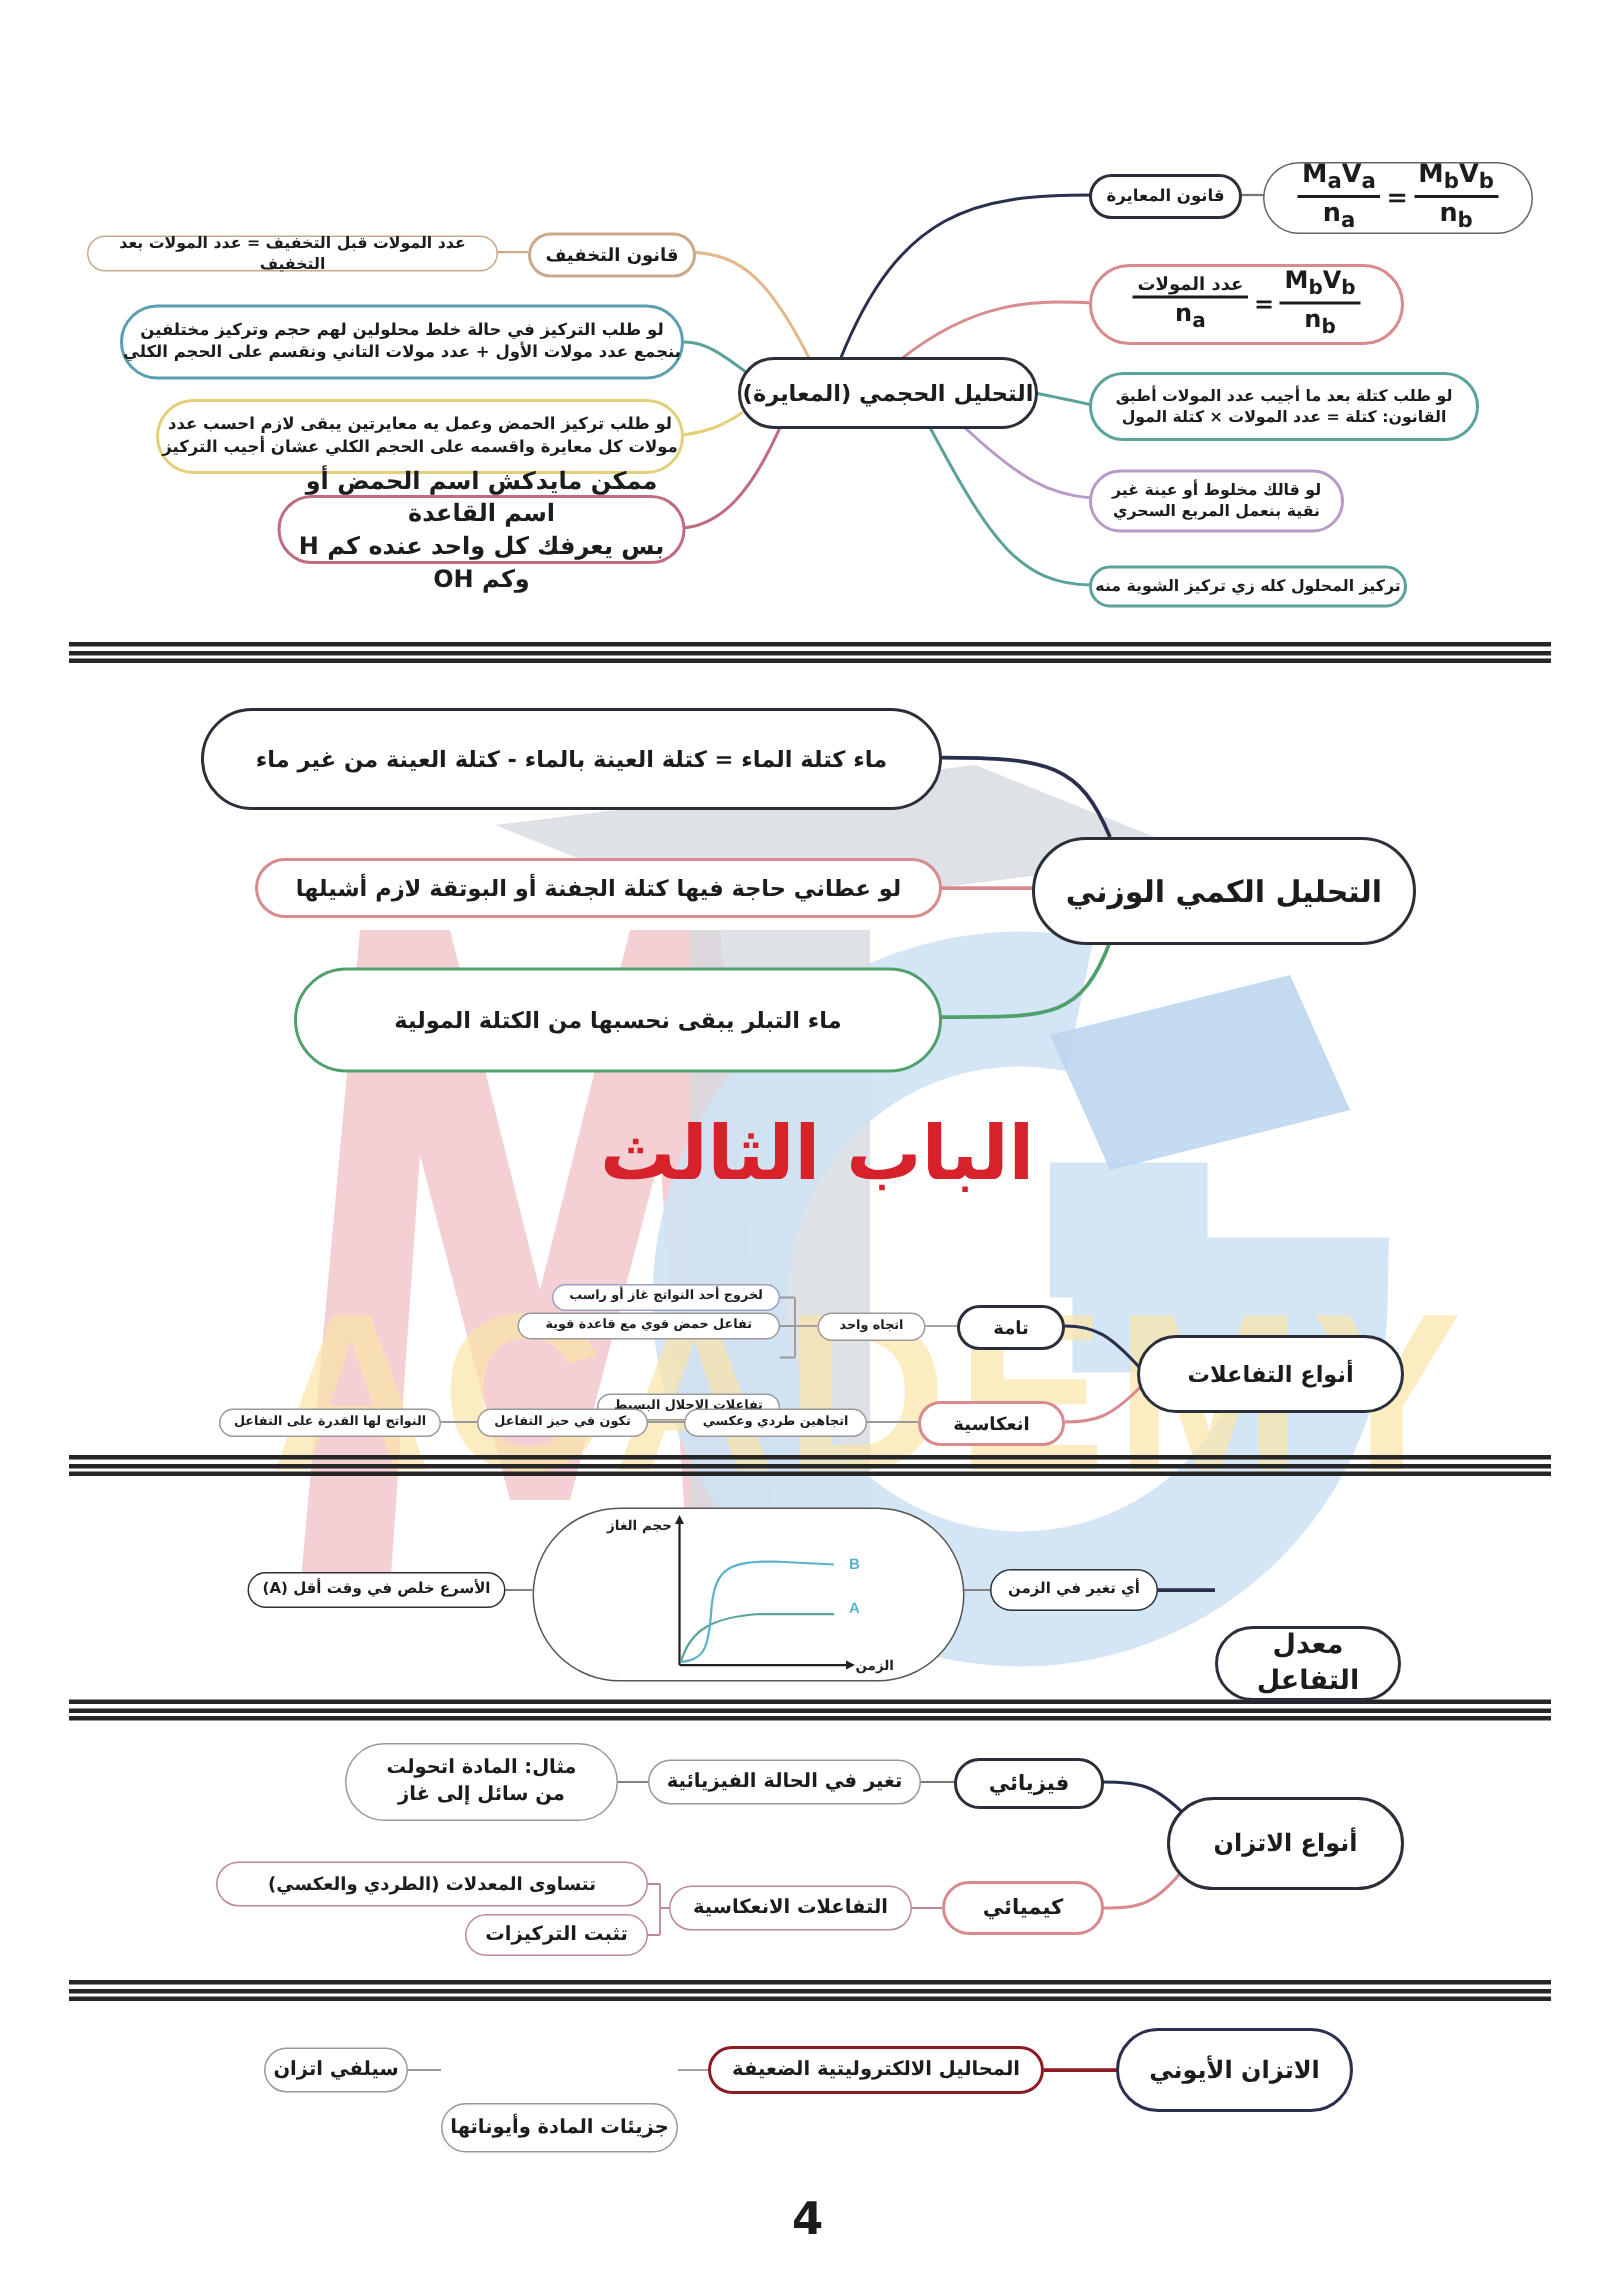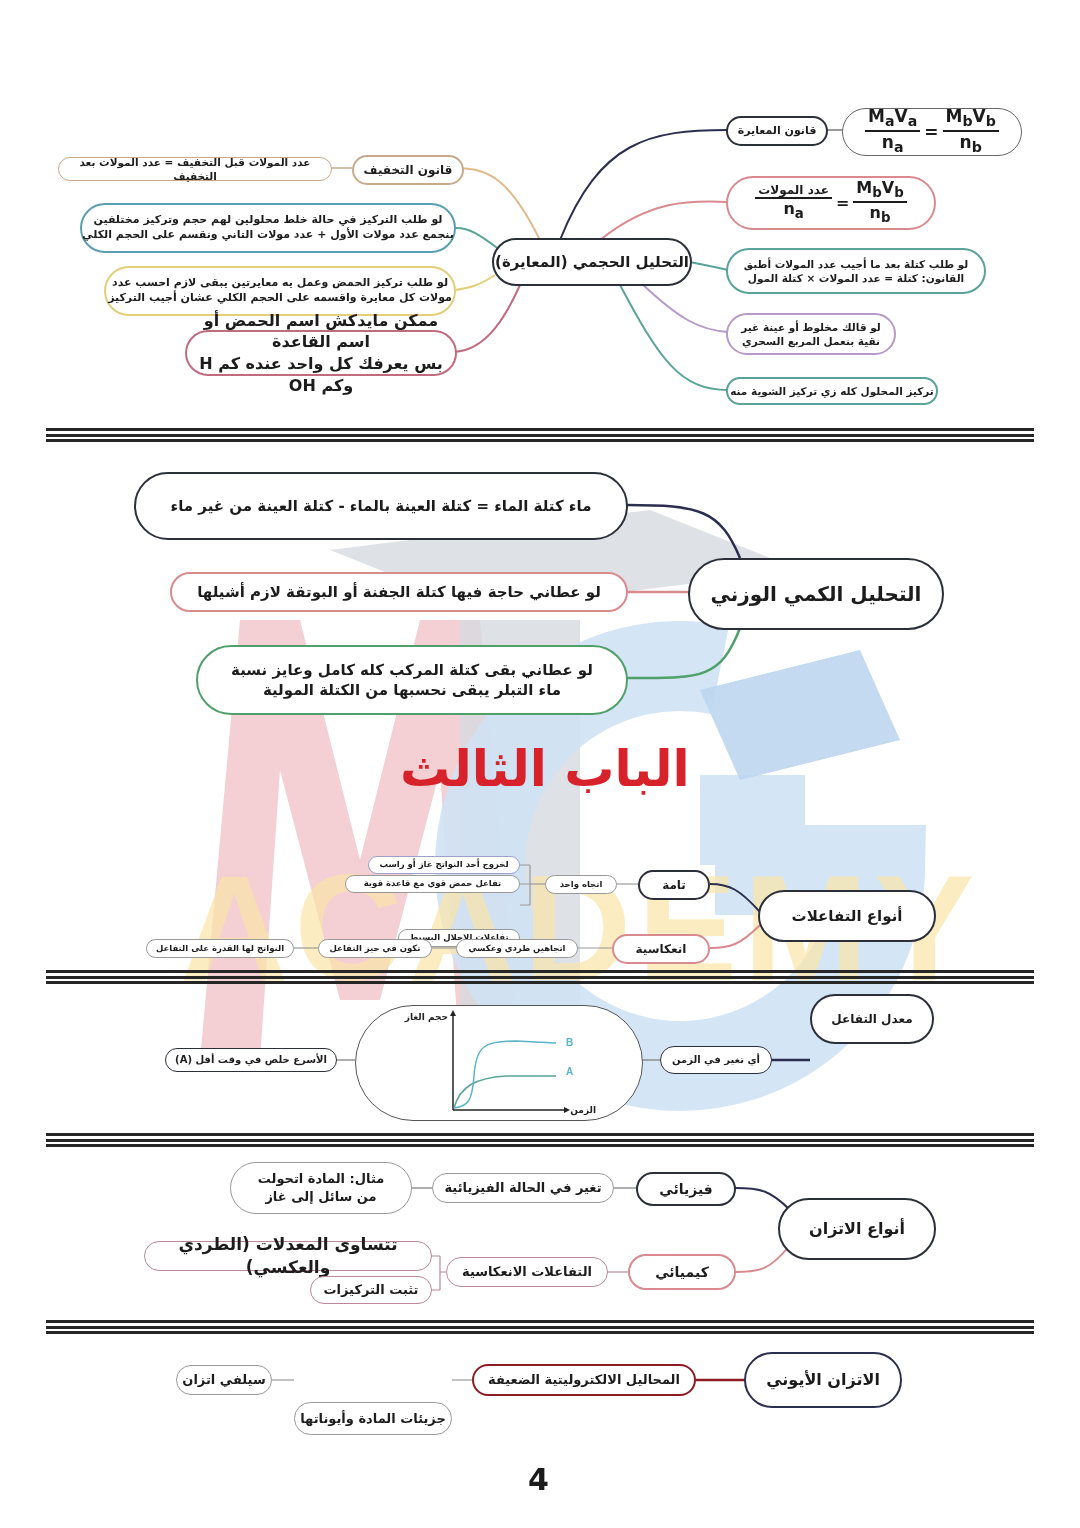--- a/index.html
+++ b/index.html
@@ -157,21 +157,20 @@
 <div class="node" style="left:134px;top:472px;width:494px;height:68px;font-size:15px;border-width:2.5px;">
   <div>
       <span>ماء كتلة الماء = كتلة العينة بالماء - كتلة العينة من غير ماء</span>
     </div>
 </div>
 <div class="node" style="left:170px;top:572px;width:458px;height:40px;font-size:15px;border-color:#d98a8f;border-width:2.5px;">
     <span>لو عطاني حاجة فيها كتلة الجفنة أو البوتقة لازم أشيلها</span>
   </div>
 <div class="node" style="left:196px;top:645px;width:432px;height:70px;font-size:15px;border-color:#4fa06a;border-width:2.5px;">
   <div>
-      <span>لو عطاني بقى كتلة المركب كله كامل وعايز نسبة</span>
       <span>ماء التبلر يبقى نحسبها من الكتلة المولية</span>
     </div>
 </div>
 
 <div class="chapter" style="left:400px;top:740px;">الباب الثالث</div>
 
 <div class="node" style="left:758px;top:890px;width:178px;height:52px;font-size:15px;">
     <span>أنواع التفاعلات</span>
   </div>
 <div class="node" style="left:638px;top:870px;width:72px;height:30px;font-size:12px;border-width:2px;">
@@ -202,21 +201,21 @@
 <div class="node" style="left:146px;top:939px;width:148px;height:19px;font-size:8.5px;border-color:#999;border-width:1.2px;">
     <span>النواتج لها القدرة على التفاعل</span>
   </div>
 
 <div class="sep" style="top:970px;">
     <i></i>
     <i></i>
     <i></i>
   </div>
 
-<div class="node" style="left:810px;top:994px;width:124px;height:50px;font-size:12px;">
+<div class="node" style="left:810px;top:1084px;width:124px;height:50px;font-size:18px;">
     <span>معدل التفاعل</span>
   </div>
 <div class="node" style="left:660px;top:1046px;width:112px;height:28px;font-size:10px;border-width:1.5px;">
     <span>أي تغير في الزمن</span>
   </div>
 <div class="node" style="left:165px;top:1048px;width:172px;height:24px;font-size:10px;border-width:1.5px;">
     <span>الأسرع خلص في وقت أقل (A)</span>
   </div>
 
 <div class="chart-box" style="left:355px;top:1005px;width:288px;height:116px;">
@@ -255,21 +254,21 @@
       <span>من سائل إلى غاز</span>
     </div>
 </div>
 
 <div class="node" style="left:628px;top:1254px;width:108px;height:36px;font-size:14px;border-color:#d98a8f;border-width:2px;">
     <span>كيميائي</span>
   </div>
 <div class="node" style="left:446px;top:1257px;width:162px;height:30px;font-size:13px;border-color:#b89;border-width:1.5px;">
     <span>التفاعلات الانعكاسية</span>
   </div>
-<div class="node" style="left:144px;top:1241px;width:288px;height:30px;font-size:17px;border-color:#b89;border-width:1.5px;text-align:center;">
+<div class="node" style="left:144px;top:1241px;width:288px;height:30px;font-size:12px;border-color:#b89;border-width:1.5px;text-align:center;">
     <span>تتساوى المعدلات (الطردي والعكسي)</span>
   </div>
 <div class="node" style="left:310px;top:1276px;width:122px;height:28px;font-size:13px;border-color:#b89;border-width:1.5px;">
     <span>تثبت التركيزات</span>
   </div>
 
 <div class="sep" style="top:1320px;">
     <i></i>
     <i></i>
     <i></i>

